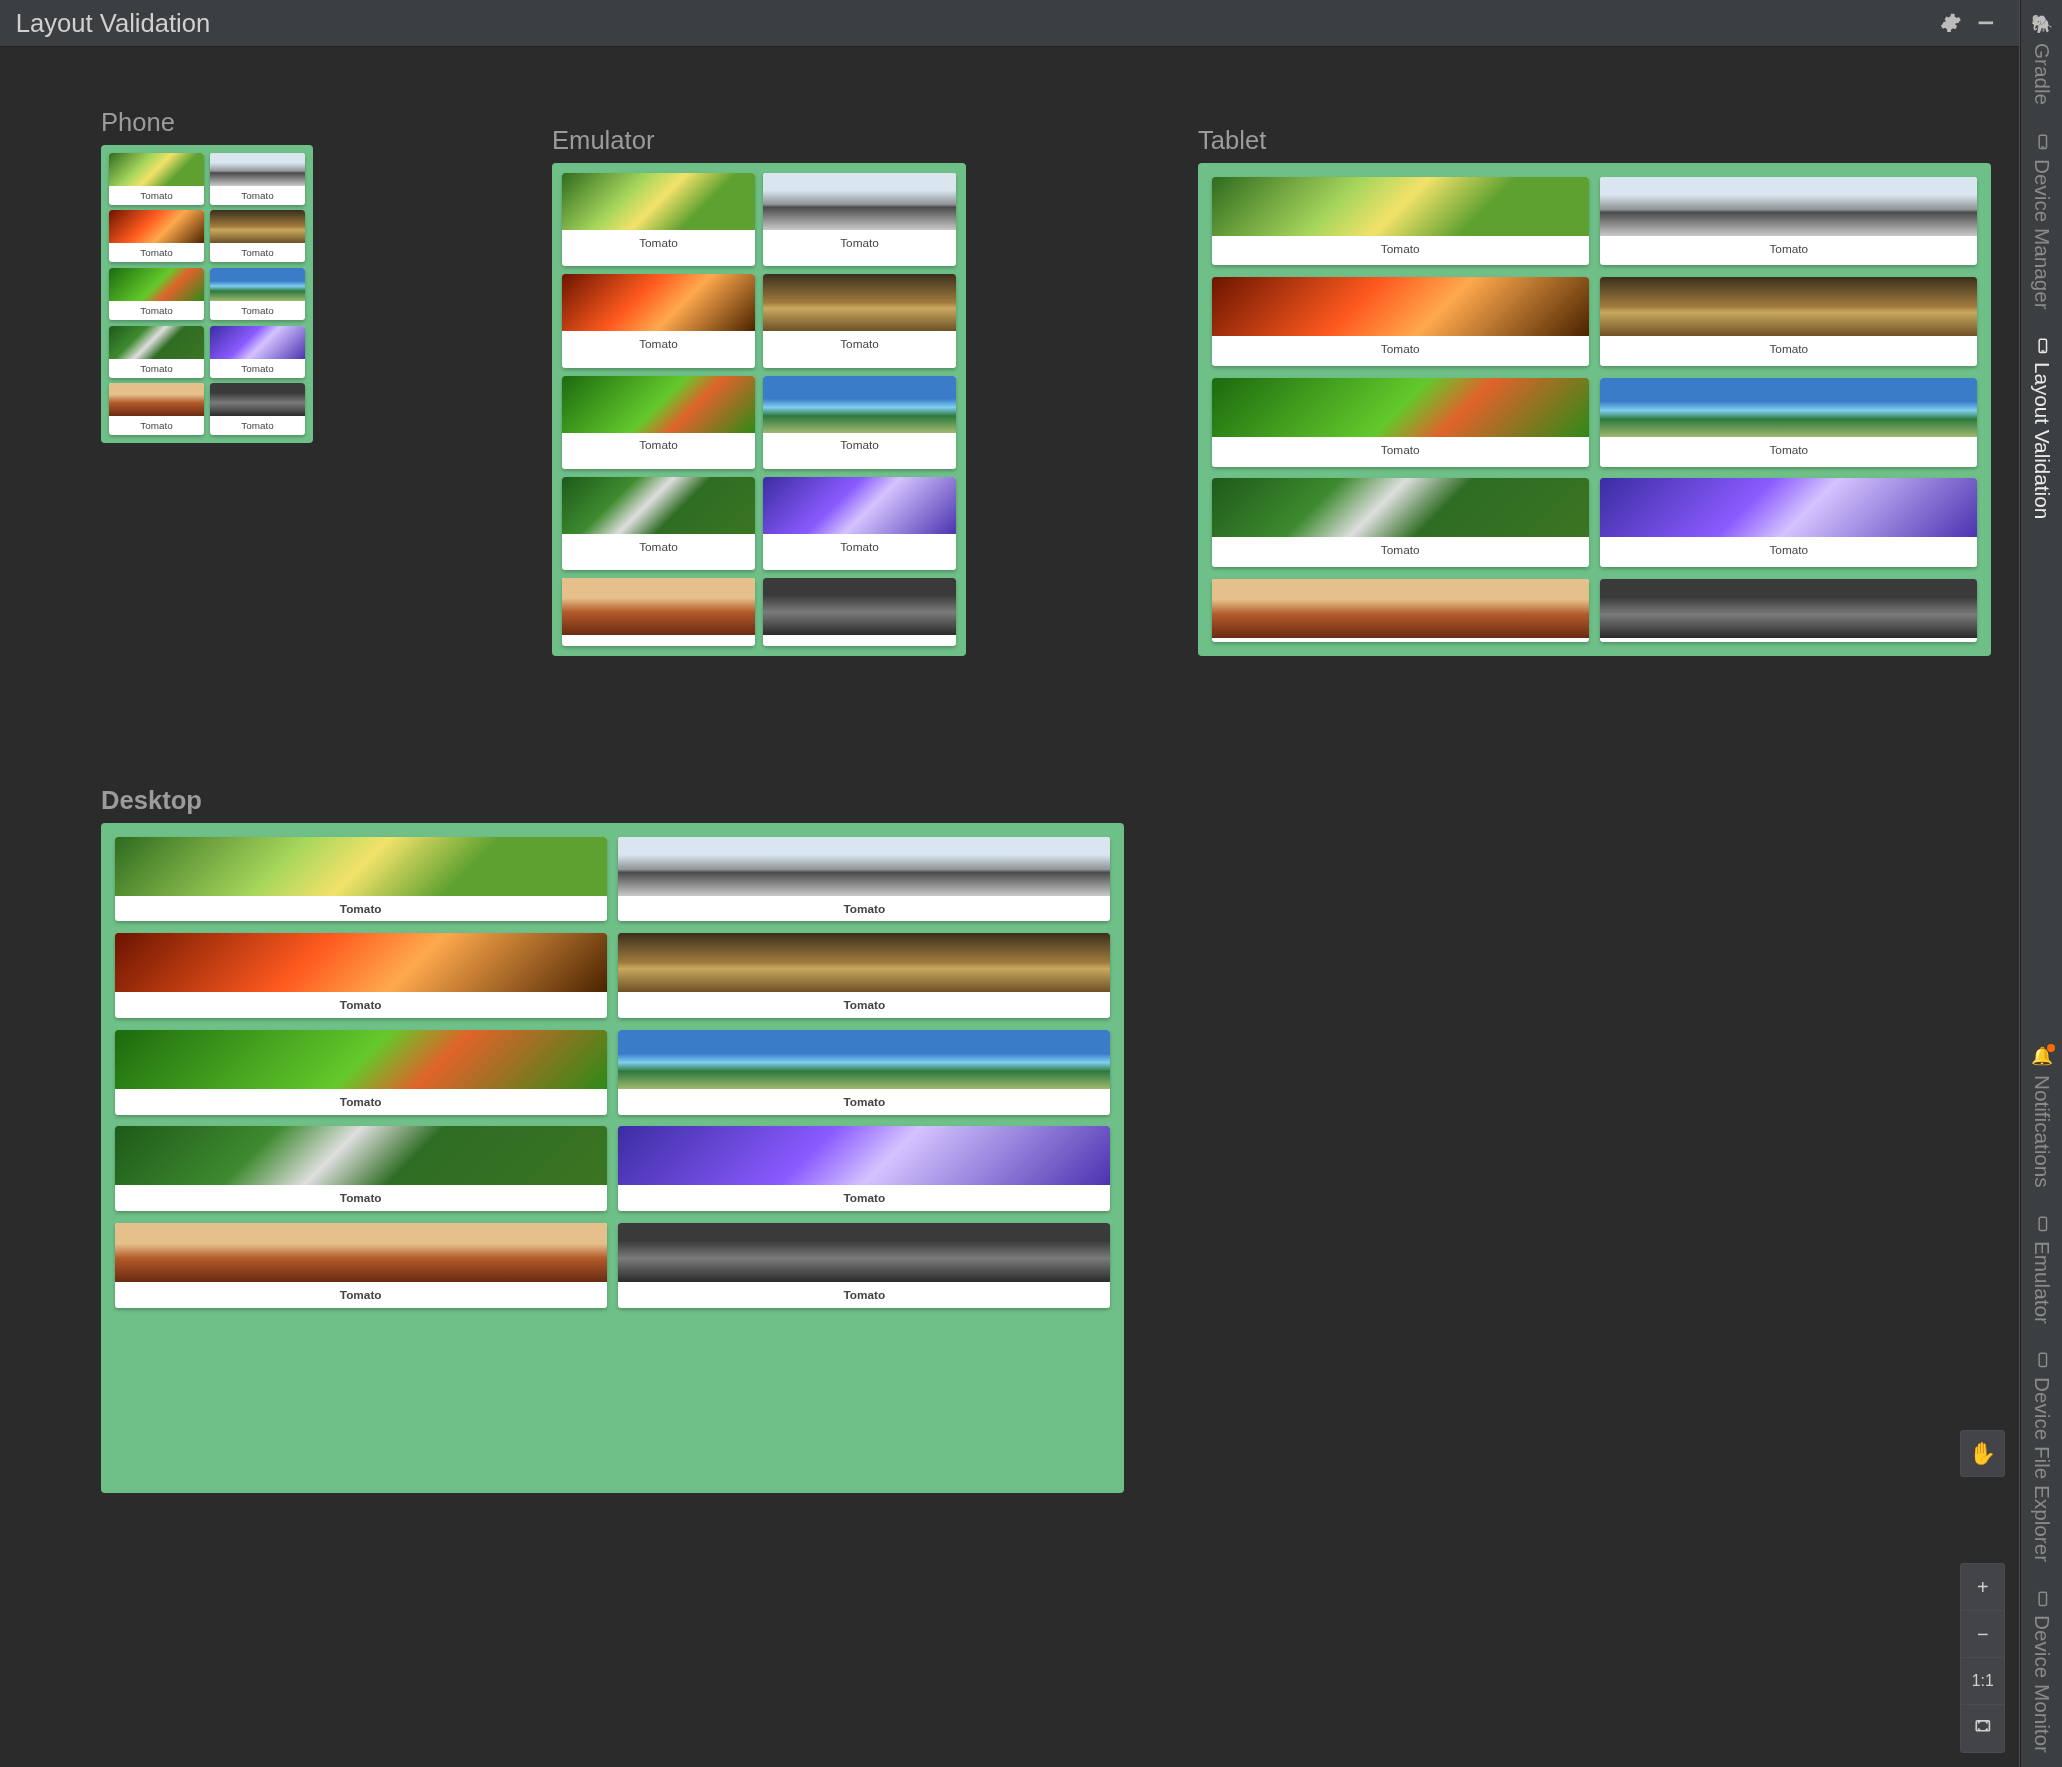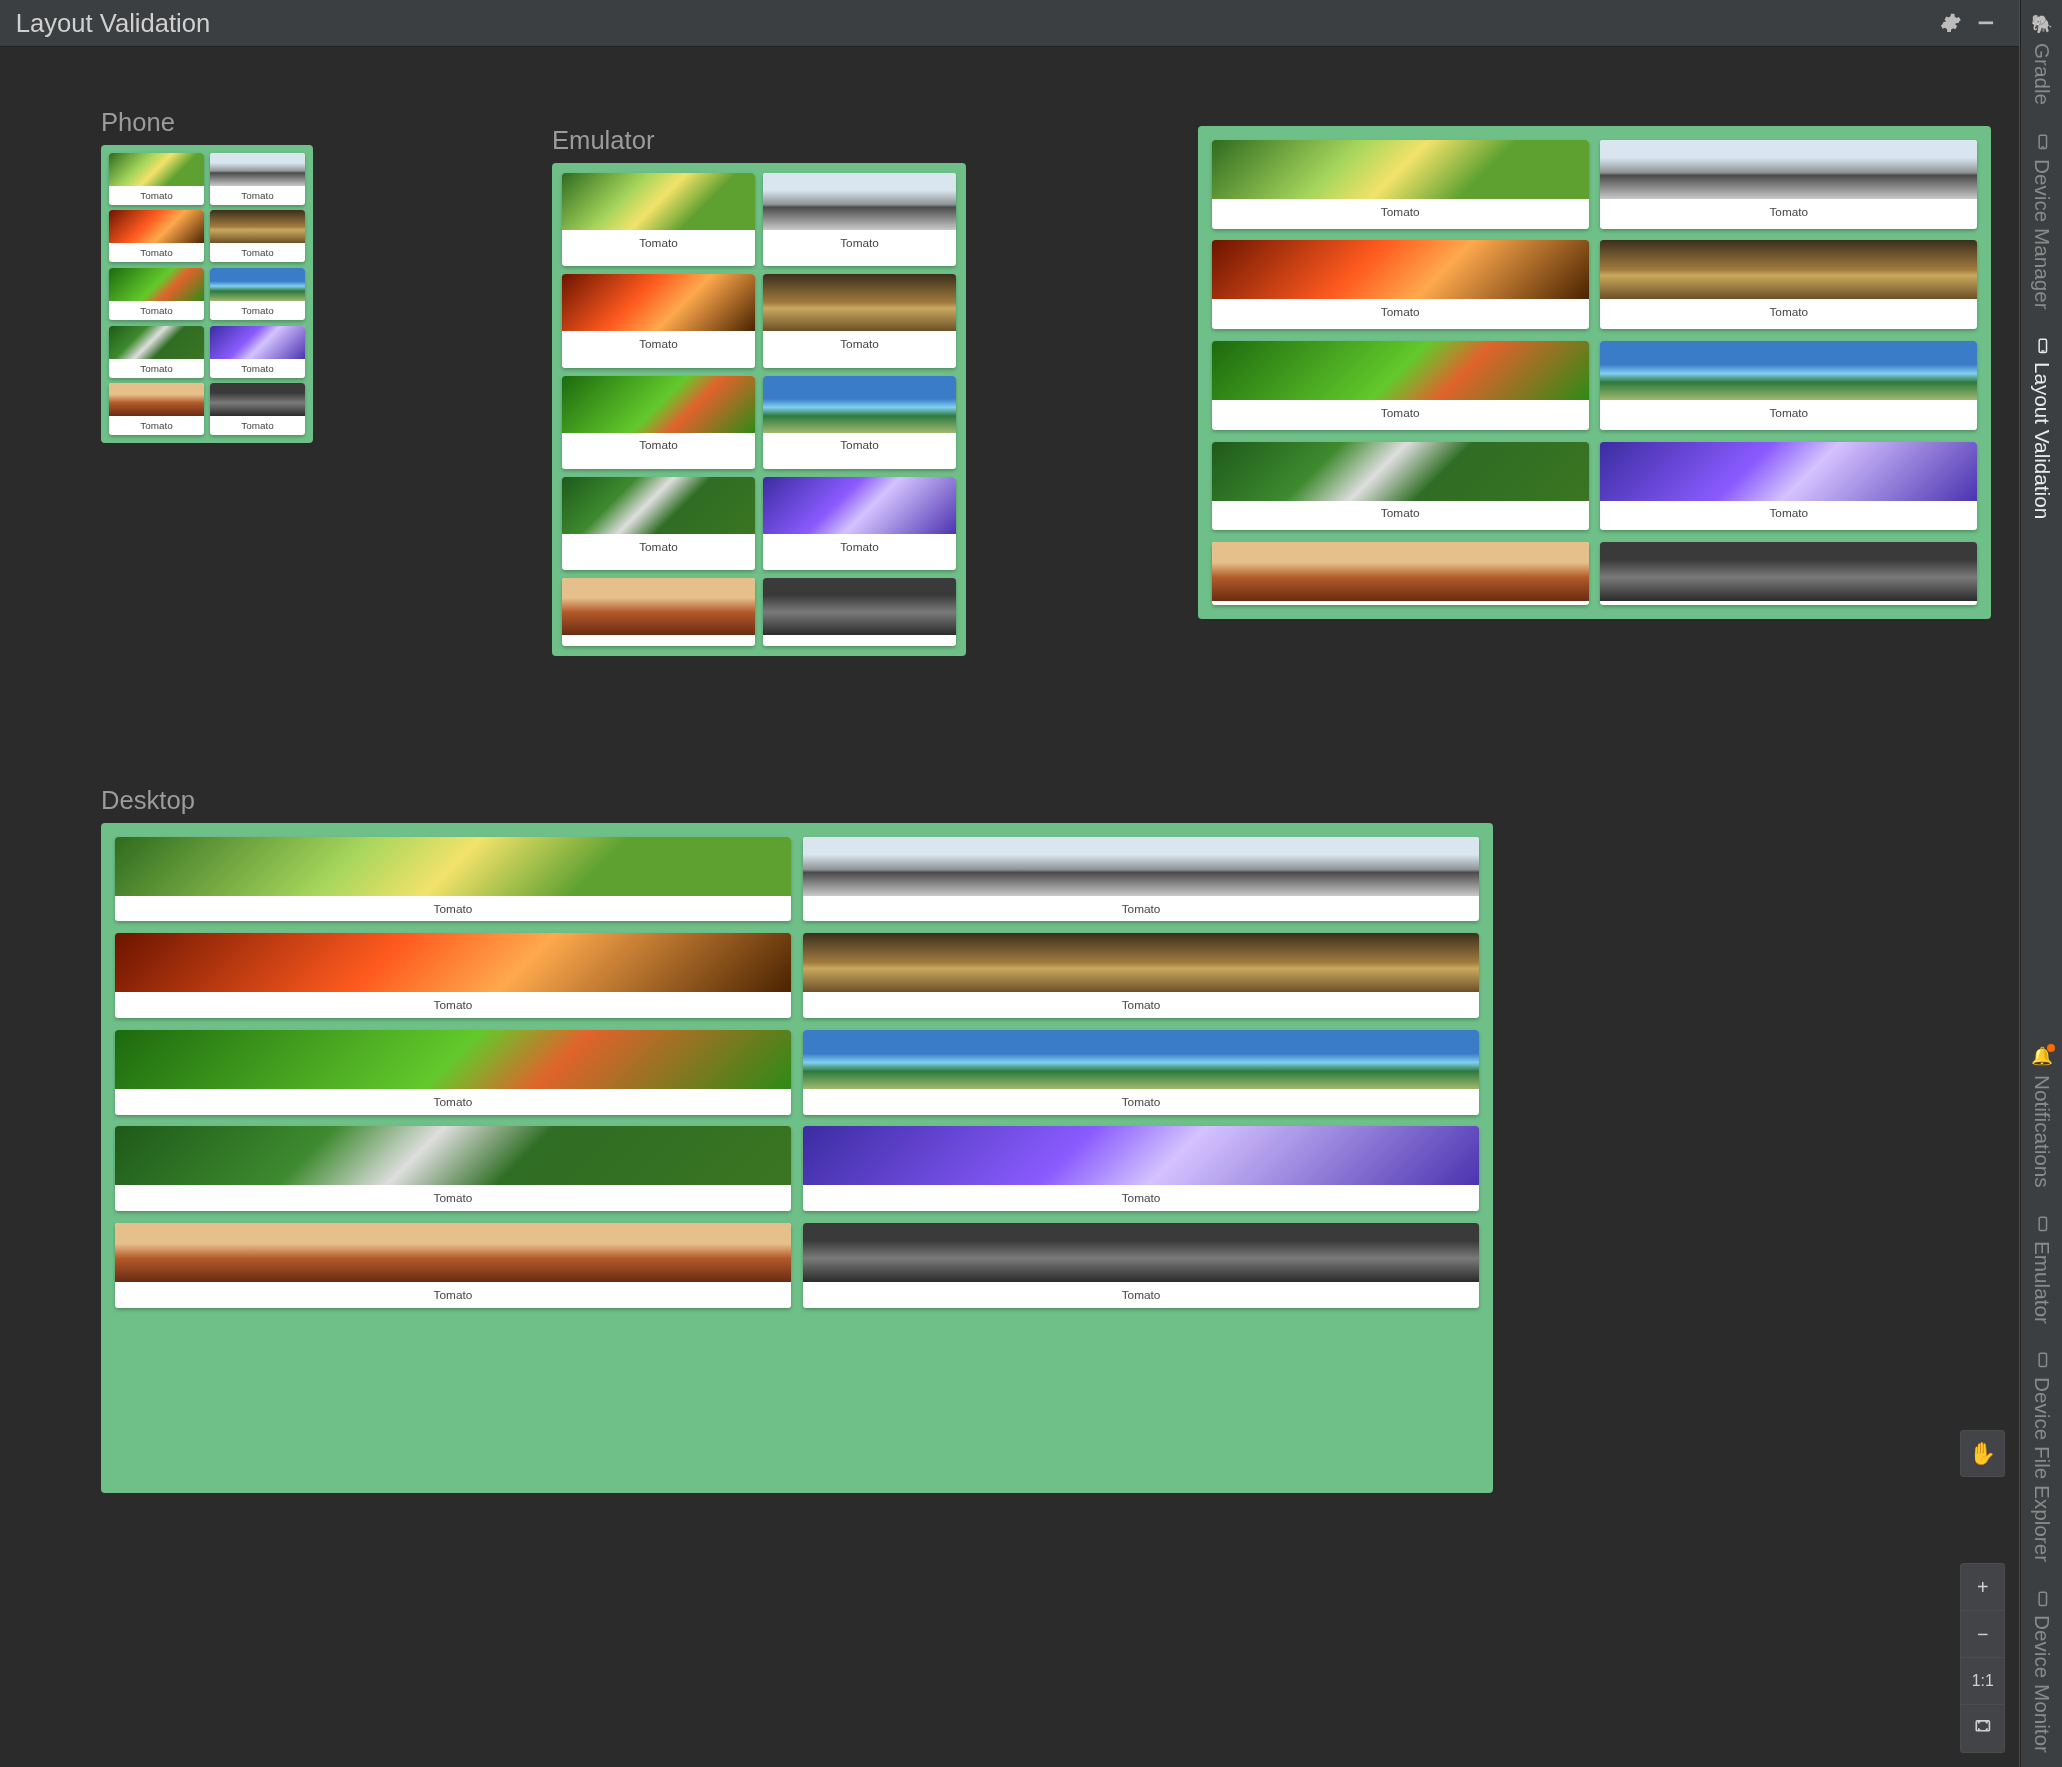--- a/index.html
+++ b/index.html
@@ -314,20 +314,21 @@
           <div class="card">
               <div class="img im-desert" style="height:57px;"></div>
             </div>
           <div class="card">
               <div class="img im-forest-bw" style="height:57px;"></div>
             </div>
         </div>
       </div>
 
       <div class="dev-frame" style="left:1198px;top:79px;width:793px;">
+        <div class="dev-label">Tablet</div>
         <div class="dev-body" style="height:493px;overflow:hidden;gap:11.8px;padding:13.8px;">
           <div class="card">
               <div class="img im-caterpillar" style="height:59px;"></div>
               <div class="label">Tomato</div>
             </div>
           <div class="card">
               <div class="img im-telescope" style="height:59px;"></div>
               <div class="label">Tomato</div>
             </div>
           <div class="card">
@@ -356,21 +357,21 @@
             </div>
           <div class="card">
               <div class="img im-desert" style="height:59px;"></div>
             </div>
           <div class="card">
               <div class="img im-forest-bw" style="height:59px;"></div>
             </div>
         </div>
       </div>
 
-      <div class="dev-frame" style="left:101px;top:739px;width:1392px;">
+      <div class="dev-frame" style="left:101px;top:739px;width:1023px;font-weight:bold;">
         <div class="dev-label">Desktop</div>
         <div class="dev-body" style="height:670px;overflow:hidden;gap:11.8px;padding:13.8px;grid-template-rows:repeat(5,auto) 1fr;">
           <div class="card">
               <div class="img im-caterpillar" style="height:59px;"></div>
               <div class="label">Tomato</div>
             </div>
           <div class="card">
               <div class="img im-telescope" style="height:59px;"></div>
               <div class="label">Tomato</div>
             </div>

